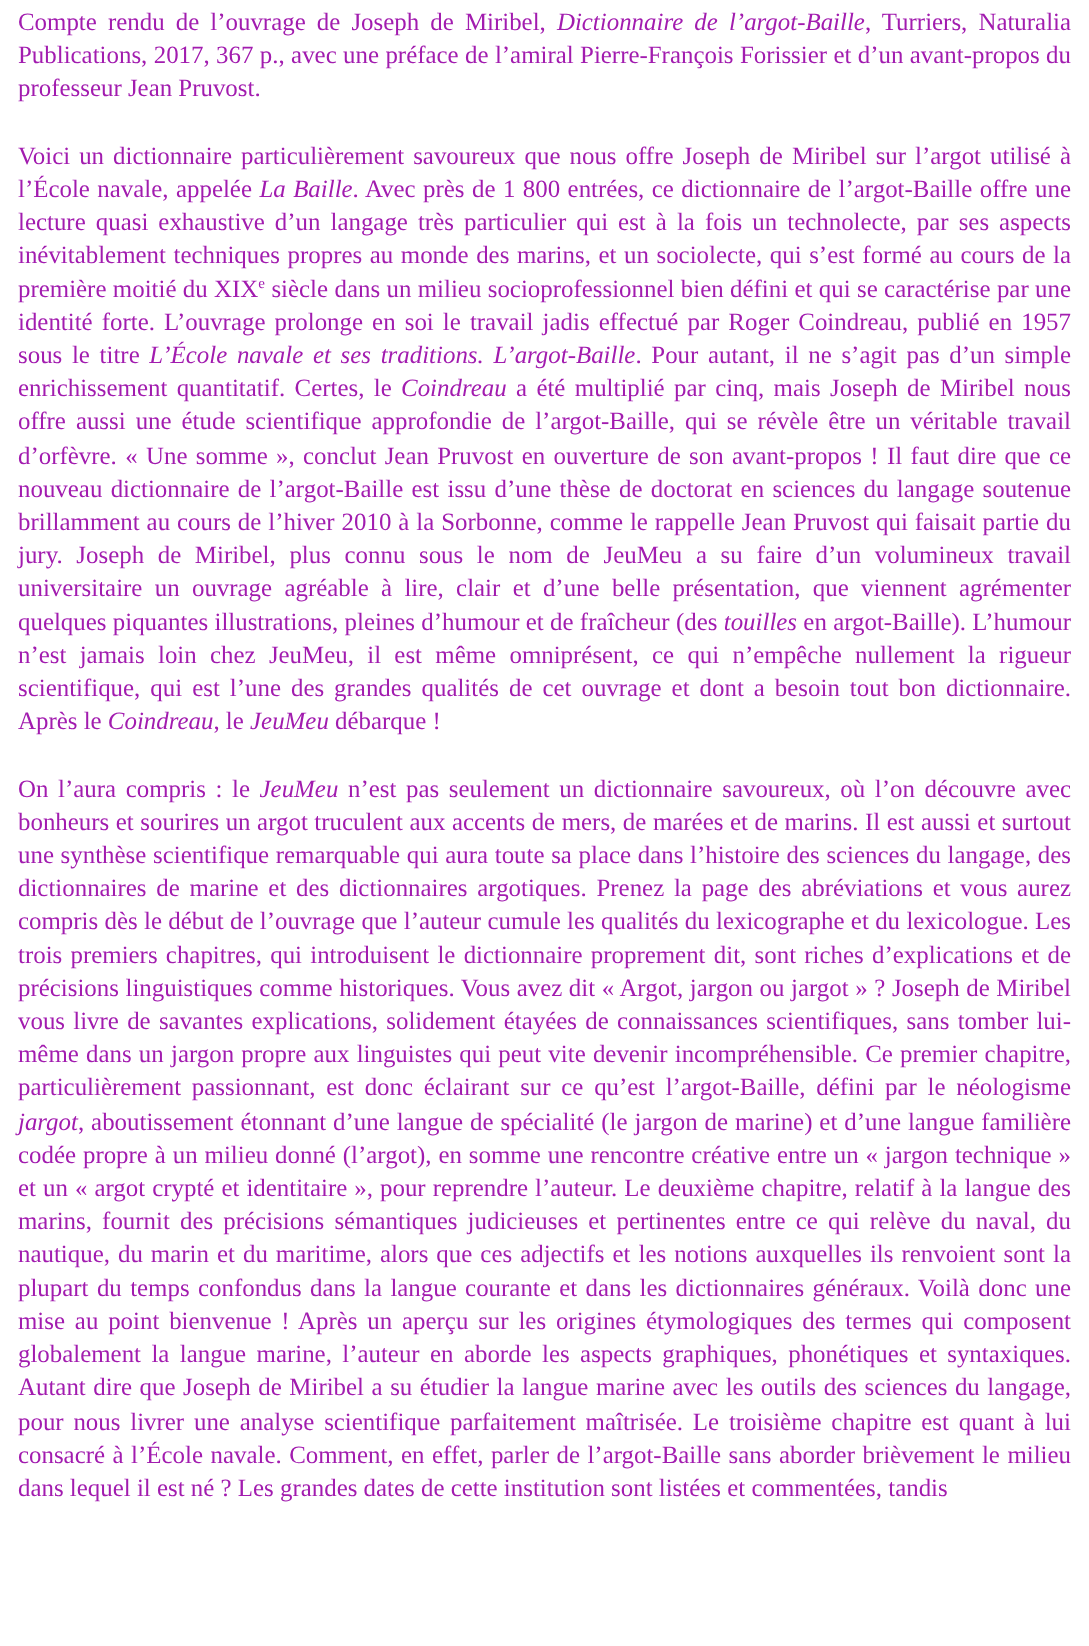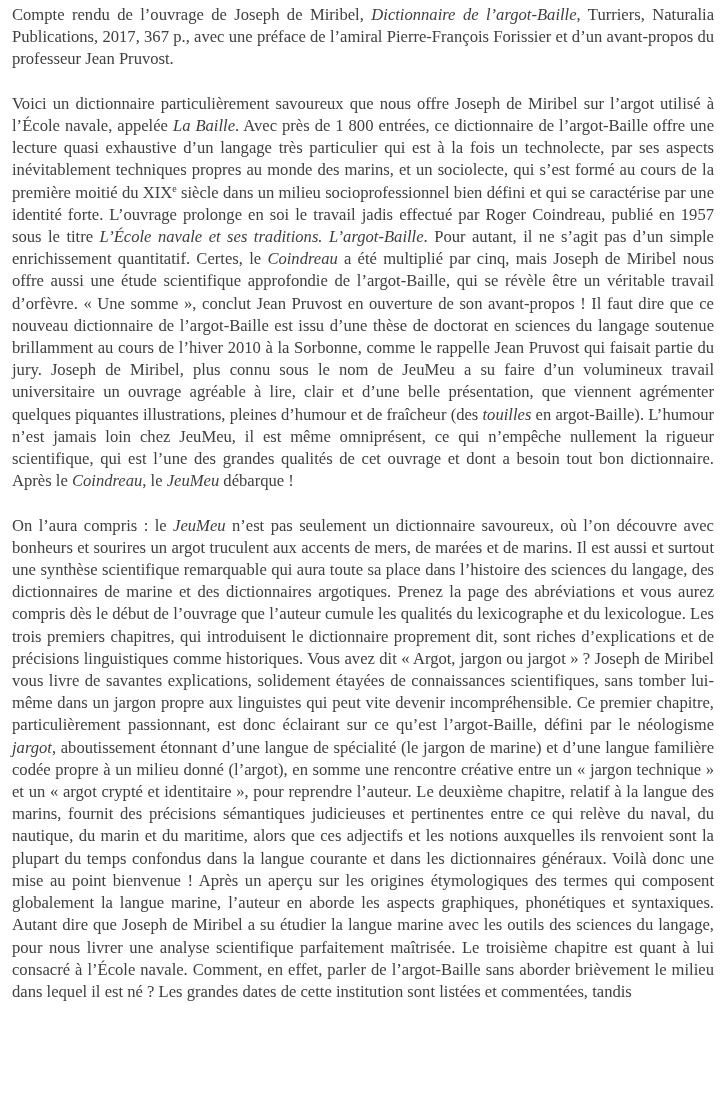--- a/index.html
+++ b/index.html
@@ -6,21 +6,21 @@
   body { width: 726px; height: 1097px; overflow: hidden; }
   .page {
     position: relative;
     width: 726px;
     height: 827px;
     box-sizing: border-box;
     padding: 4px 12px 0 12px;
     font-family: "Liberation Serif", "DejaVu Serif", serif;
     font-size: 16.6px;
     line-height: 22.2px;
-    color: #404040;
+    color: #a21caf;
   }
   .para {
     margin: 0 0 22.2px 0;
     text-align: justify;
     text-justify: inter-word;
     hyphens: none;
   }
   .para span { }
   .it { font-style: italic; }
   sup { font-size: 10px; line-height: 0; vertical-align: 6px; }

